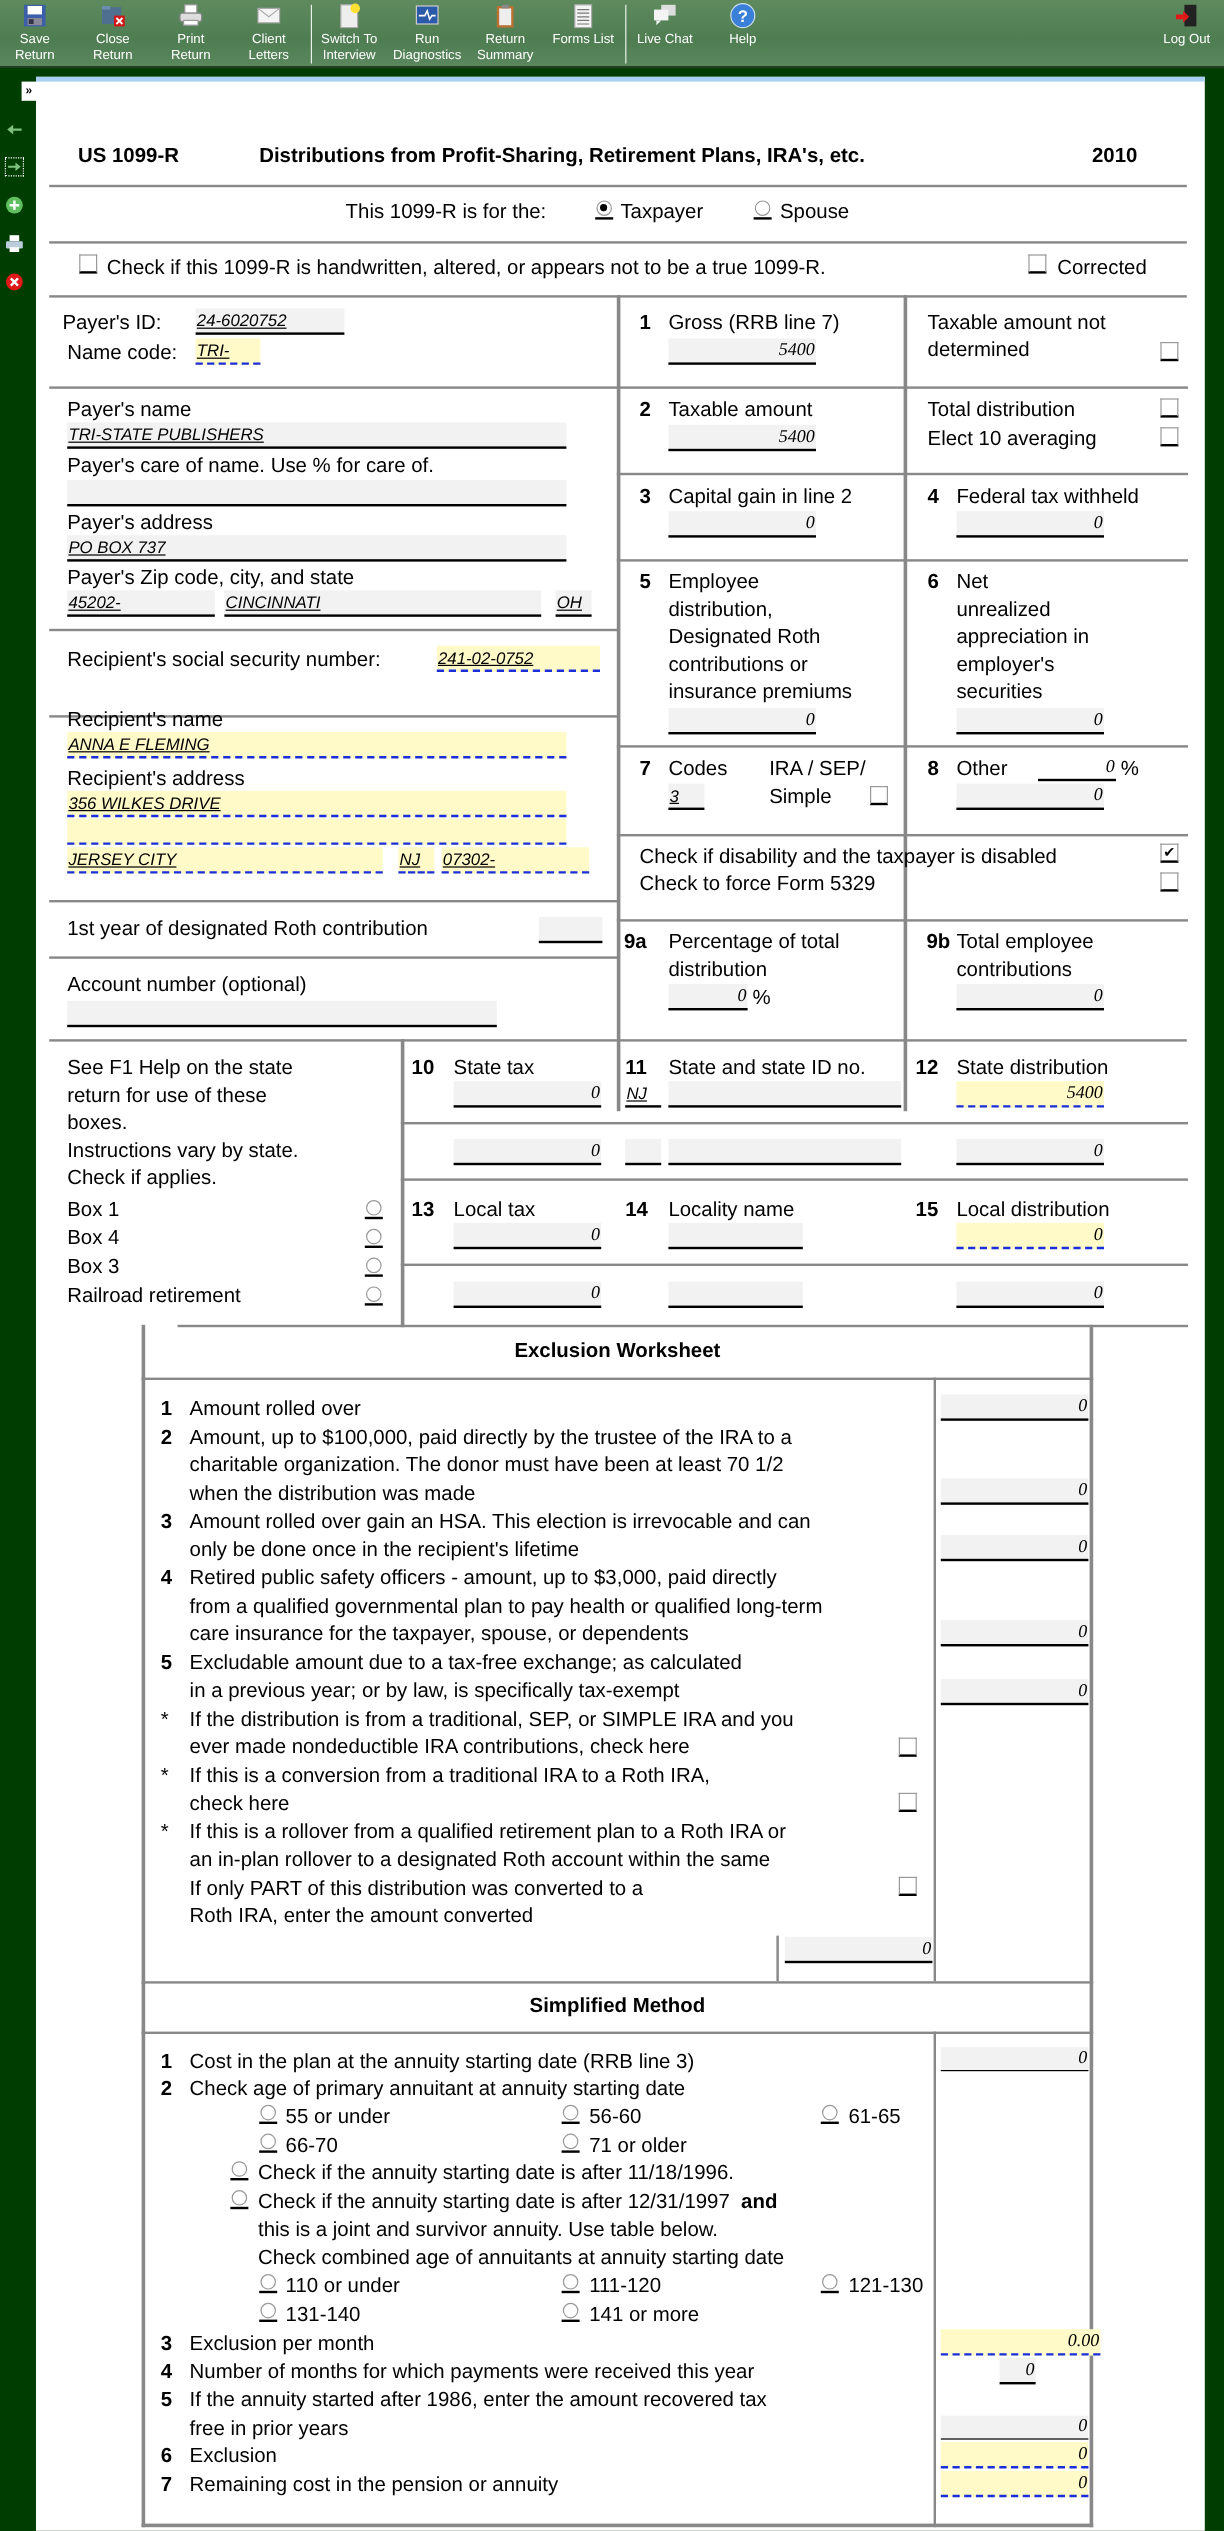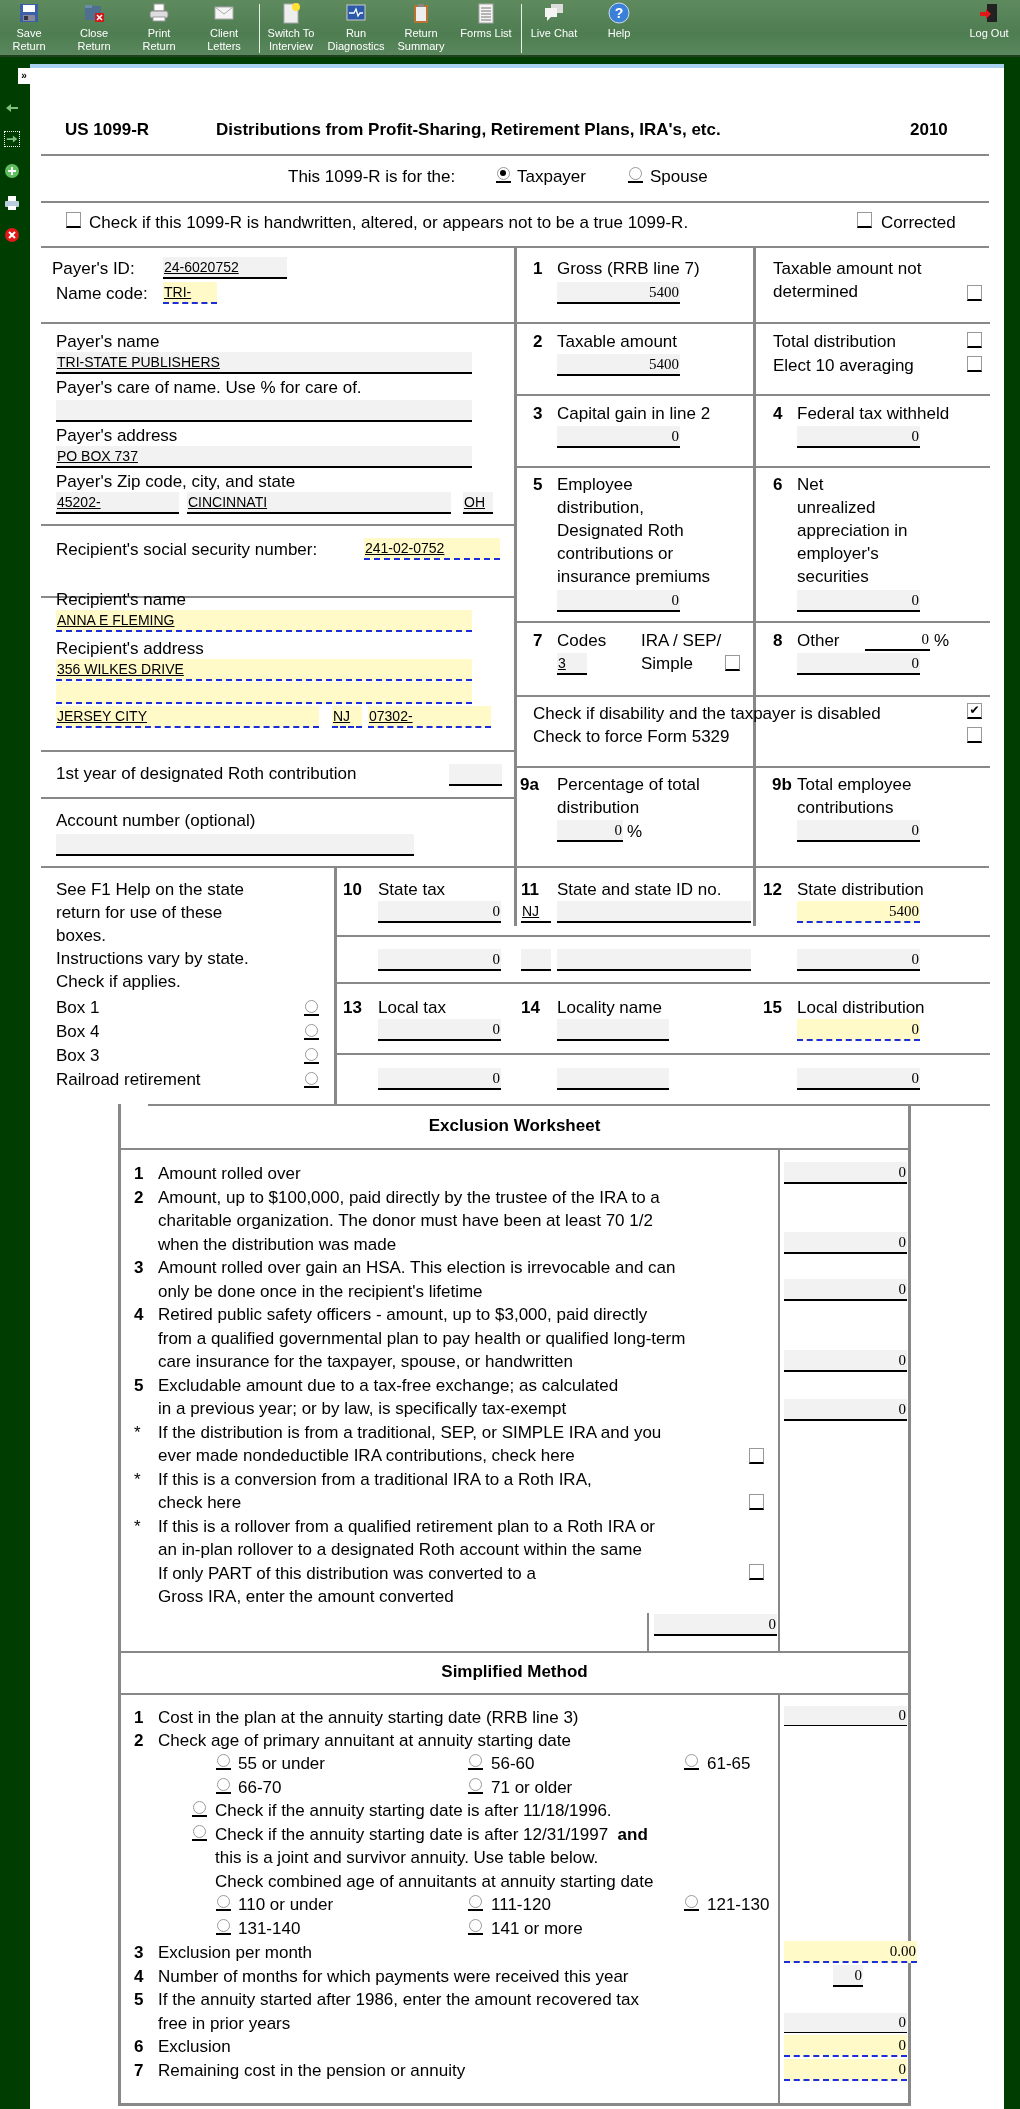--- a/index.html
+++ b/index.html
@@ -10,21 +10,21 @@
   .tb-sep { position: absolute; top: 4px; width: 1px; height: 49px; background: #e8f0e8; }
   .sidebar { position: absolute; left: 0; top: 57px; width: 28px; height: 2052px; background: #003d00; }
   .expander { position: absolute; left: 18px; top: 11px; width: 12px; height: 16px; background: #fff; font-size: 10px; font-weight: bold; line-height: 16px; text-align: center; }
   .side-ic { position: absolute; left: 4px; width: 16px; height: 16px; }
   .page { position: absolute; left: 30px; top: 64px; width: 974px; height: 2045px; background: #fff; border-top: 4px solid #a8d0f0; }
   .abs { position: absolute; }
   .t15 { font-size: 17px; line-height: 23px; }
   .b { font-weight: bold; }
   .hline { position: absolute; height: 2px; background: #888; }
   .vline { position: absolute; width: 3px; background: #888; }
-  .field { position: absolute; background: #f2f2f2; border-bottom: 2px solid #000; font-size: 14px; line-height: 20px; height: 22px; padding: 0 1px; color: #000; text-decoration: underline; }
+  .field { position: absolute; background: #f2f2f2; border-bottom: 2px solid #000; font-size: 14px; line-height: 20px; height: 22px; padding: 0 1px; color: #000; text-decoration: underline; font-style: italic; }
   .field.r { text-align: right; }
   .field.y { background: #fffac8; border-bottom: 2px dashed #1a2fd9; }
   .field.mono { font-family: "Liberation Serif", serif; text-decoration: none; font-size: 15px; }
   .cb { position: absolute; width: 15px; height: 16px; border: 1px solid #999; border-bottom: 2px solid #000; background: #fff; font-size: 12px; line-height: 13px; text-align: center; }
   .rb { position: absolute; width: 15px; height: 16px; border-bottom: 2px solid #000; }
   .rb::before { content: ""; position: absolute; left: 1px; top: 0; width: 11px; height: 11px; border: 1px solid #999; border-radius: 50%; background: #fff; }
   .rb.on::after { content: ""; position: absolute; left: 4px; top: 3px; width: 6px; height: 6px; border-radius: 50%; background: #000; }
   .num { font-weight: bold; }
 </style>
 </head>
@@ -326,31 +326,31 @@
 
   <div class="abs t15" style="left:104px;top:1094px;line-height:23.5px">
     <div><b>1</b><span style="position:absolute;left:24px">Amount rolled over</span></div>
     <div><b>2</b><span style="position:absolute;left:24px">Amount,  up to $100,000,  paid directly by the trustee of the IRA to a</span></div>
     <div style="padding-left:24px">charitable organization.  The donor must have been at least 70 1/2</div>
     <div style="padding-left:24px">when the distribution was made</div>
     <div><b>3</b><span style="position:absolute;left:24px">Amount rolled over gain an HSA.  This election is irrevocable and can</span></div>
     <div style="padding-left:24px">only be done once in the recipient's lifetime</div>
     <div><b>4</b><span style="position:absolute;left:24px">Retired public safety officers - amount,  up to $3,000,  paid directly</span></div>
     <div style="padding-left:24px">from a qualified governmental plan to pay health or qualified long-term</div>
-    <div style="padding-left:24px">care insurance for the taxpayer,  spouse,  or handwritten</div>
+    <div style="padding-left:24px">care insurance for the taxpayer,  spouse,  or dependents</div>
     <div><b>5</b><span style="position:absolute;left:24px">Excludable amount due to a tax-free exchange;  as calculated</span></div>
     <div style="padding-left:24px">in a previous year;  or by law,  is specifically tax-exempt</div>
     <div>*<span style="position:absolute;left:24px">If the distribution is from a traditional,  SEP,  or SIMPLE IRA and you</span></div>
     <div style="padding-left:24px">ever made nondeductible IRA contributions,  check here</div>
     <div>*<span style="position:absolute;left:24px">If this is a conversion from a traditional IRA to a Roth IRA,</span></div>
     <div style="padding-left:24px">check here</div>
     <div>*<span style="position:absolute;left:24px">If this is a rollover from a qualified retirement plan to a Roth IRA or</span></div>
     <div style="padding-left:24px">an in-plan rollover to a designated Roth account within the same</div>
     <div style="padding-left:24px">If only PART of this distribution was converted to a</div>
-    <div style="padding-left:24px">Gross IRA,  enter the amount converted</div>
+    <div style="padding-left:24px">Roth IRA,  enter the amount converted</div>
   </div>
 
   <div class="field r mono" style="left:754px;top:1094px;width:123px">0</div>
   <div class="field r mono" style="left:754px;top:1164px;width:123px">0</div>
   <div class="field r mono" style="left:754px;top:1211px;width:123px">0</div>
   <div class="field r mono" style="left:754px;top:1282px;width:123px">0</div>
   <div class="field r mono" style="left:754px;top:1331px;width:123px">0</div>
 
   <div class="cb" style="left:719px;top:1380px"></div>
   <div class="cb" style="left:719px;top:1426px"></div>

